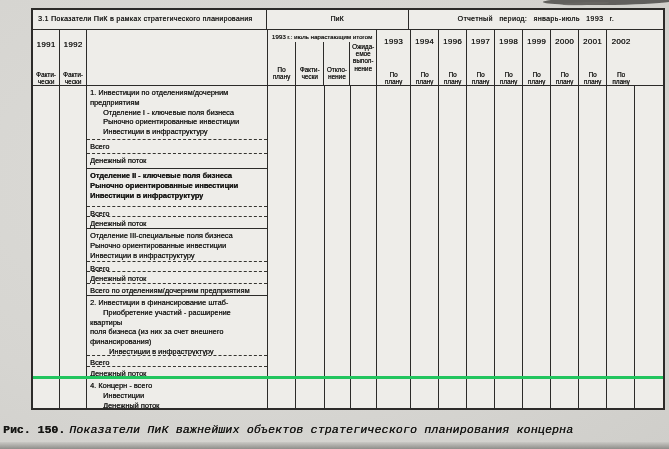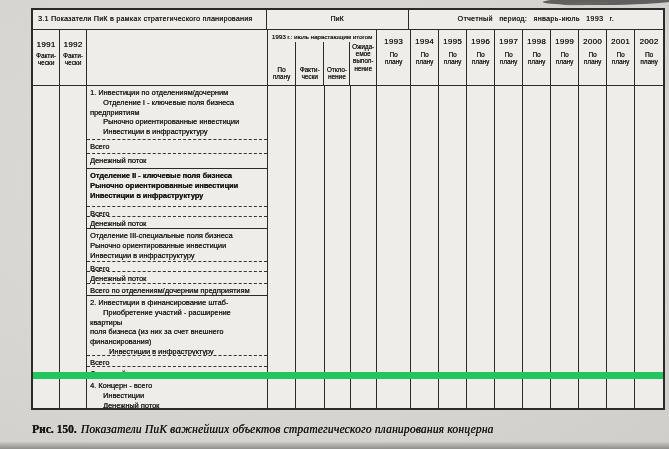--- a/index.html
+++ b/index.html
@@ -4,21 +4,21 @@
 <style>
   html,body{margin:0;padding:0;}
   .page{
     position:relative;
     width:669px;height:449px;
     background:radial-gradient(ellipse at 35% 40%, #dcdbd7 0%, #d6d5d1 60%, #cfcecA 100%);
     font-family:"Liberation Sans", sans-serif;
     color:#1c1c1a;
     overflow:hidden;
   }
-  .ink{ text-shadow:0.25px 0 0 currentColor; }
+  .ink{ text-shadow:0.25px 0 0 currentColor;justify-content:space-between; }
 
   
   .tbl{
     position:absolute;left:31px;top:8px;width:634px;height:402px;
     background:#eeede9;
     border:2px solid #2c2b29;
     box-sizing:border-box;
     display:flex;flex-direction:column;
   }
   .tbl *{box-sizing:border-box;}
@@ -46,35 +46,35 @@
   .subcol{border-right:1px solid #2c2b29;display:flex;flex-direction:column;justify-content:flex-end;
           align-items:center;font-size:6.4px;line-height:7.2px;text-align:center;padding-bottom:5px;overflow:hidden;}
   .subcol:nth-child(4){justify-content:flex-start;padding-top:1px;padding-bottom:0;border-right:none;}
   .sc0{width:28px;} .sc1{width:29px;} .sc2{width:26px;} .sc3{width:26px;}
   .yearscont{flex:1;display:flex;}
   .yearscont .ycell:last-child{border-right:none;}
 
   
   .body{flex:1;display:flex;flex-direction:column;overflow:hidden;}
   .bsec{display:flex;overflow:hidden;}
-  .bsecA{flex:none;height:293px;border-bottom:7px solid #22c55e;}
+  .bsecA{flex:none;height:293px;border-bottom:3px solid #22c55e;}
   .bsecB{flex:1;}
   .bcol{border-right:1px solid #2c2b29;flex:none;}
   .bcol.last{border-right:none;flex:1;}
   .labelcol{width:181px;flex:none;border-right:1px solid #2c2b29;display:flex;flex-direction:column;overflow:hidden;}
   .lrow{flex:none;padding:2px 2px 0 3px;overflow:hidden;}
   .lrow.dashed{border-bottom:1px dashed #35342f;}
   .lrow.solid{border-bottom:1px solid #2c2b29;}
   .lline{font-size:7.4px;line-height:9.8px;white-space:nowrap;}
   .ind1{padding-left:13px;} .ind2{padding-left:19px;}
   .u{text-decoration:underline;}
 
   
   .caption{position:absolute;left:3px;top:423px;white-space:nowrap;
-           font-family:Liberation Serif, serif;font-size:11.5px;color:#161614;margin-left:29px;}
+           font-family:Liberation Mono, monospace;font-size:11.5px;color:#161614;}
   .cap-num{font-weight:bold;margin-right:4px;}
   .cap-text{font-style:italic;letter-spacing:0.2px;}
   .smudge-top{position:absolute;top:-3px;right:-4px;width:130px;height:8px;background:#4c4b49;
               border-radius:50% 10% 40% 60%;transform:rotate(-1.2deg);opacity:0.85;}
   .smudge-top2{position:absolute;top:2px;right:60px;width:46px;height:3px;background:#6a6966;
                border-radius:40%;transform:rotate(-2deg);opacity:0.6;}
   .band-bottom{position:absolute;bottom:0;left:0;right:0;height:7px;
                background:linear-gradient(#cac9c5,#8f8e8a);}
 </style>
 </head>
@@ -141,27 +141,20 @@
             </div>
           </div>
           <div class="ycell ink w28">
             <div class="yr">1994</div>
             <div class="sub">
               <div>По</div>
               <div>плану</div>
             </div>
           </div>
           <div class="ycell ink w28">
-            <div class="yr">1995</div>
-            <div class="sub">
-              <div>По</div>
-              <div>плану</div>
-            </div>
-          </div>
-          <div class="ycell ink w28">
             <div class="yr">1996</div>
             <div class="sub">
               <div>По</div>
               <div>плану</div>
             </div>
           </div>
           <div class="ycell ink w28">
             <div class="yr">1997</div>
             <div class="sub">
               <div>По</div>
@@ -206,22 +199,22 @@
         </div>
     </div>
 
     <div class="body">
       <div class="bsec bsecA">
         <div class="bcol w27"></div>
         <div class="bcol w27"></div>
         <div class="labelcol" id="labelcol-a">
             <div class="lrow dashed" style="height: 54px;">
               <div class="lline ink">1. Инвестиции по отделениям/дочерним</div>
+              <div class="lline ink">предприятиям</div>
               <div class="lline ink ind1">Отделение I - ключевые поля бизнеса</div>
-              <div class="lline ink">предприятиям</div>
               <div class="lline ink ind1">Рыночно ориентированные инвестиции</div>
               <div class="lline ink ind1">Инвестиции в инфраструктуру</div>
             </div>
             <div class="lrow dashed" style="height: 14px;">
               <div class="lline ink">Всего</div>
             </div>
             <div class="lrow solid" style="height: 15px;">
               <div class="lline ink">Денежный поток</div>
             </div>
             <div class="lrow dashed" style="height: 38px; font-weight: bold;">

